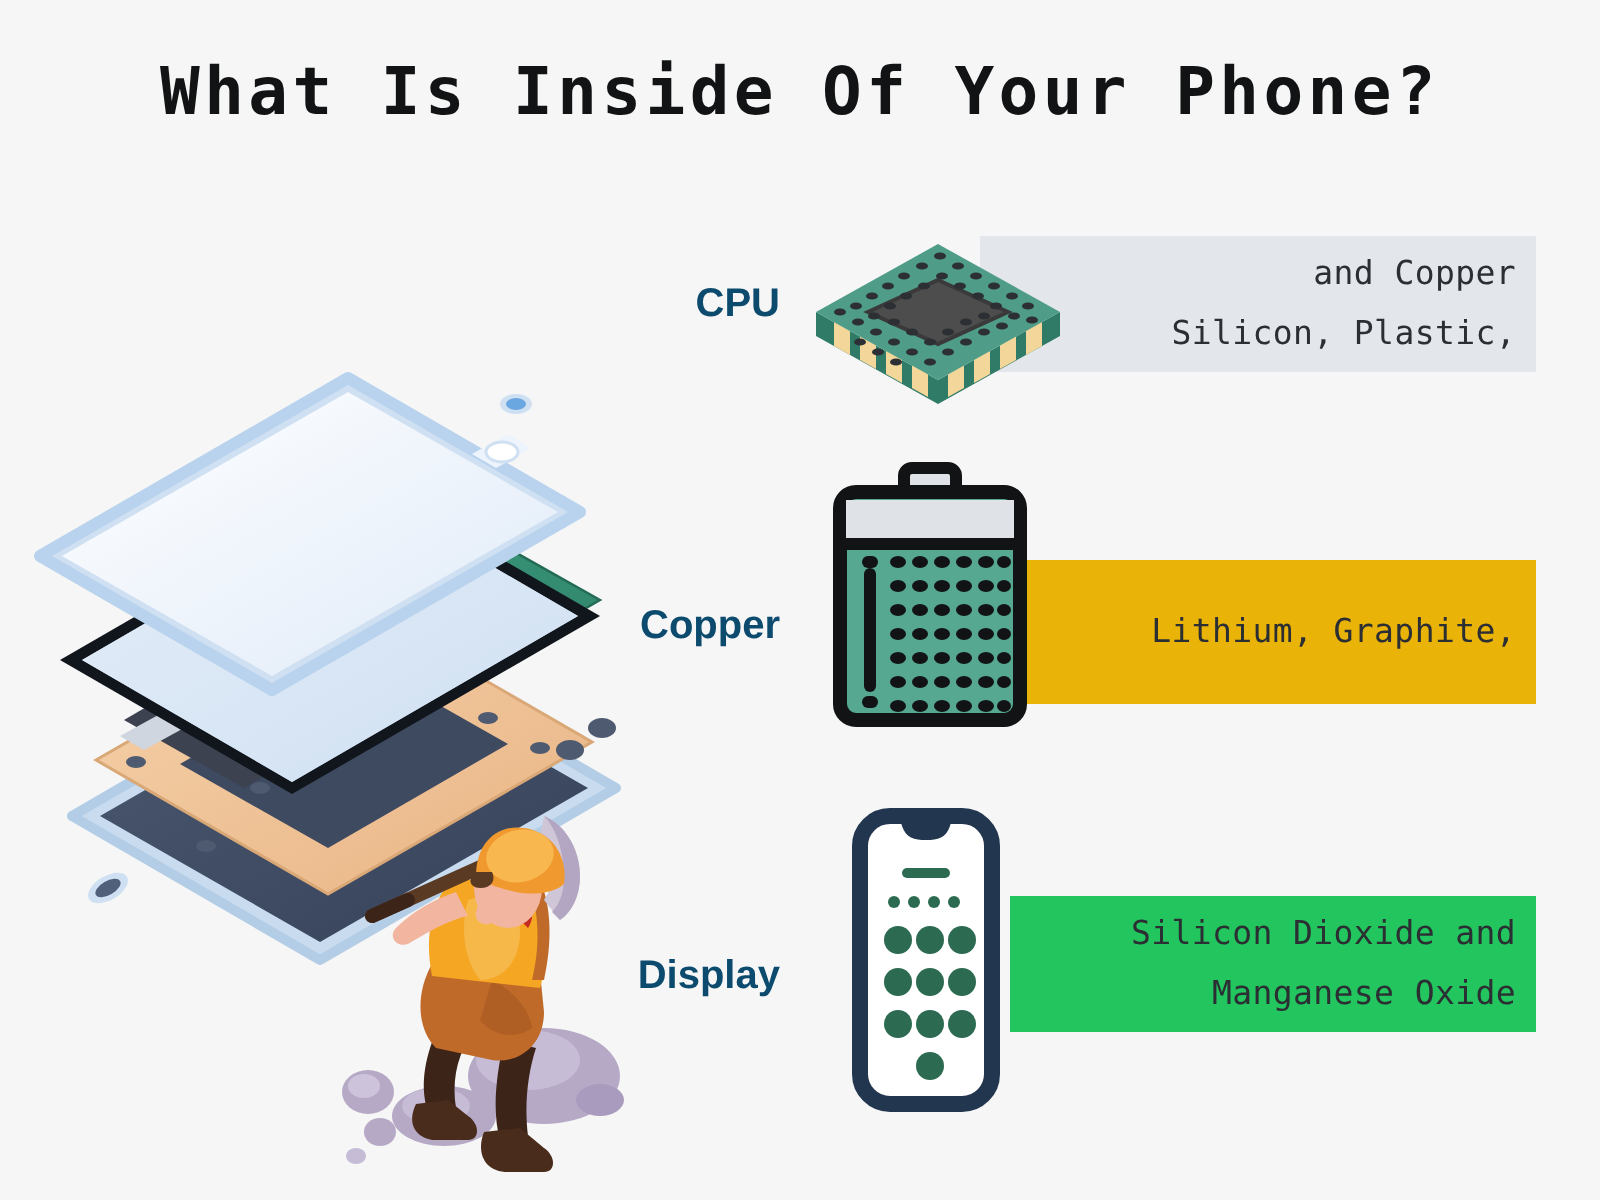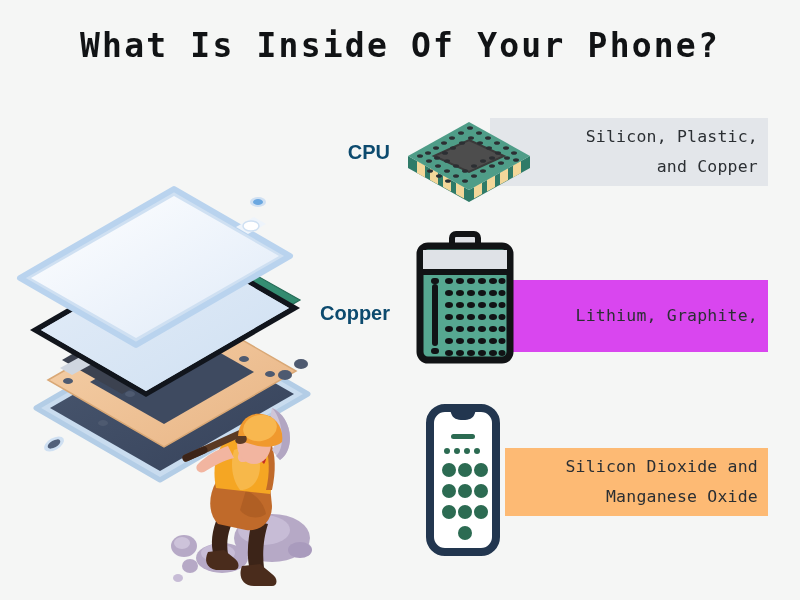--- a/index.html
+++ b/index.html
@@ -263,22 +263,22 @@
       <g>
         <ellipse cx="94" cy="46" rx="17" ry="20" fill="#f2b5a0"></ellipse>
         <path d="M78 40 C78 24 88 14 102 16 C116 18 124 30 122 44 C118 48 108 50 98 48 C90 46 82 44 78 40 Z" fill="#f0992e"></path>
         <ellipse cx="100" cy="30" rx="17" ry="13" fill="#f8b74f" transform="rotate(-12 100 30)"></ellipse>
         <path d="M78 38 C74 40 74 46 80 46 C86 46 88 42 86 38 Z" fill="#5b3a24"></path>
       </g>
     </svg>
   </div>
 
   <div class="mat-band" style="left:490px; top:118px; width:278px; height:68px; background:#e3e6ea;">
+    <div class="mat-line">and Copper</div>
     <div class="mat-line">Silicon, Plastic,</div>
-    <div class="mat-line">and Copper</div>
   </div>
 
   <div id="cpu-icon">
     <svg width="130" height="100" viewBox="0 0 130 100">
 
       <path d="M4 56 L65 90 L126 56 L126 68 L65 102 L4 68 Z" fill="#2f7b68"></path>
 
       <g fill="#f3d79a">
         <path d="M13 61 L21 65.5 L21 77.5 L13 73 Z"></path>
         <path d="M26 68 L34 72.5 L34 84.5 L26 80 Z"></path>
@@ -340,21 +340,21 @@
           <ellipse cx="97" cy="63" rx="3" ry="1.8"></ellipse>
         <ellipse cx="26" cy="71" rx="3" ry="1.8"></ellipse>
           <ellipse cx="35" cy="76" rx="3" ry="1.8"></ellipse>
         <ellipse cx="44" cy="81" rx="3" ry="1.8"></ellipse>
       </g>
     </svg>
   </div>
 
   <div class="row-label" style="left:290px; top:141px; width:100px;">CPU</div>
 
-  <div class="mat-band" style="left:512px; top:280px; width:256px; height:72px; background:#d946ef;">
+  <div class="mat-band" style="left:512px; top:280px; width:256px; height:72px; background:#eab308;">
     <div class="mat-line">Lithium, Graphite,</div>
   </div>
 
   <div id="battery-icon">
     <svg width="110" height="130" viewBox="0 0 110 130">
 
       <rect x="40" y="2" width="26" height="14" rx="4" fill="#dfe2e7" stroke="#111315" stroke-width="6"></rect>
 
       <rect x="8" y="14" width="90" height="114" rx="8" fill="#56a891" stroke="#111315" stroke-width="7"></rect>
 
@@ -421,21 +421,21 @@
             <ellipse cx="70" cy="49" rx="4" ry="3"></ellipse>
           <ellipse cx="81" cy="49" rx="4" ry="3"></ellipse>
             <ellipse cx="90" cy="49" rx="3.5" ry="3"></ellipse>
         </g>
       </g>
     </svg>
   </div>
 
   <div class="row-label" style="left:250px; top:302px; width:140px;">Copper</div>
 
-  <div class="mat-band" style="left:505px; top:448px; width:263px; height:68px; background:#fdba74;">
+  <div class="mat-band" style="left:505px; top:448px; width:263px; height:68px; background:#22c55e;">
     <div class="mat-line">Silicon Dioxide and</div>
     <div class="mat-line">Manganese Oxide</div>
   </div>
 
   <div id="display-icon">
     <svg width="90" height="152" viewBox="0 0 90 152">
       <rect x="6" y="4" width="66" height="144" rx="15" fill="#ffffff" stroke="#22364f" stroke-width="8"></rect>
 
       <path d="M27 6 h24 a3 3 0 0 1 0 3 c-2 6 -6 7 -12 7 c-6 0 -10 -1 -12 -7 a3 3 0 0 1 0 -3 Z" fill="#22364f"></path>
 
@@ -456,14 +456,15 @@
           <circle cx="41" cy="87" r="7"></circle>
           <circle cx="57" cy="87" r="7"></circle>
         <circle cx="25" cy="108" r="7"></circle>
           <circle cx="41" cy="108" r="7"></circle>
           <circle cx="57" cy="108" r="7"></circle>
         <circle cx="41" cy="129" r="7"></circle>
       </g>
     </svg>
   </div>
 
+  <div class="row-label" style="left:250px; top:477px; width:140px;">Display</div>
 
 </div>
 
 </body></html>

